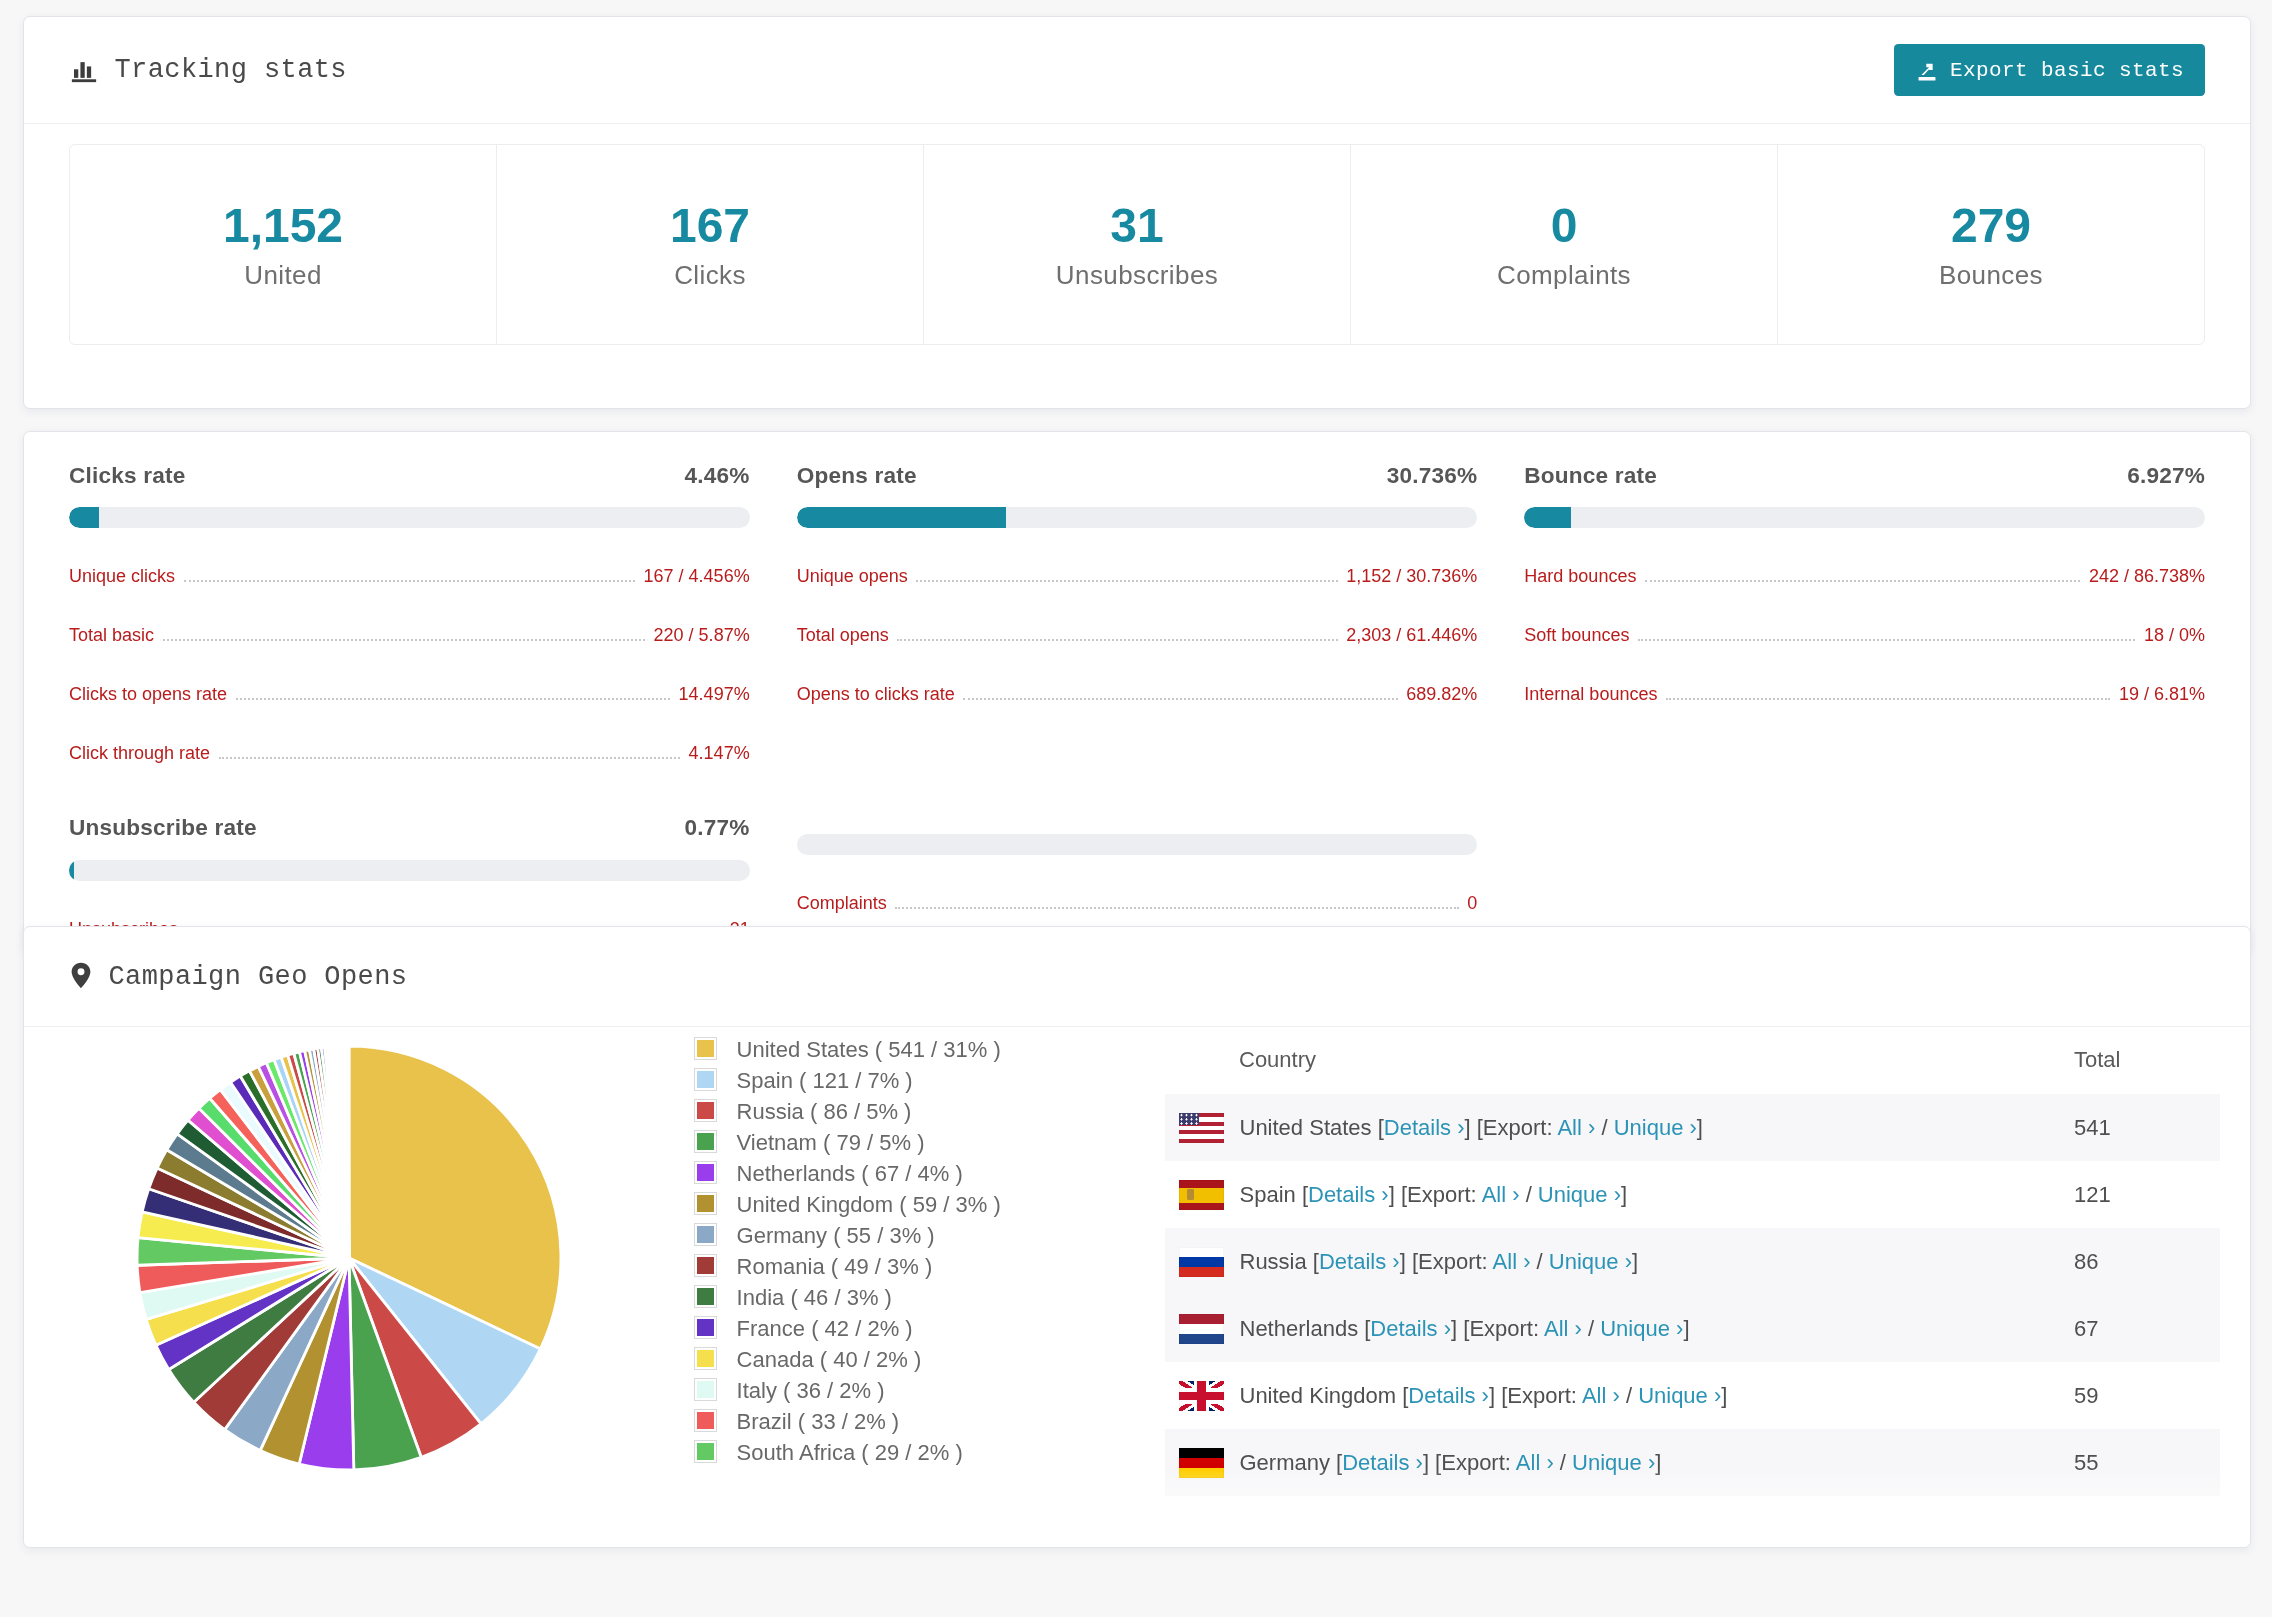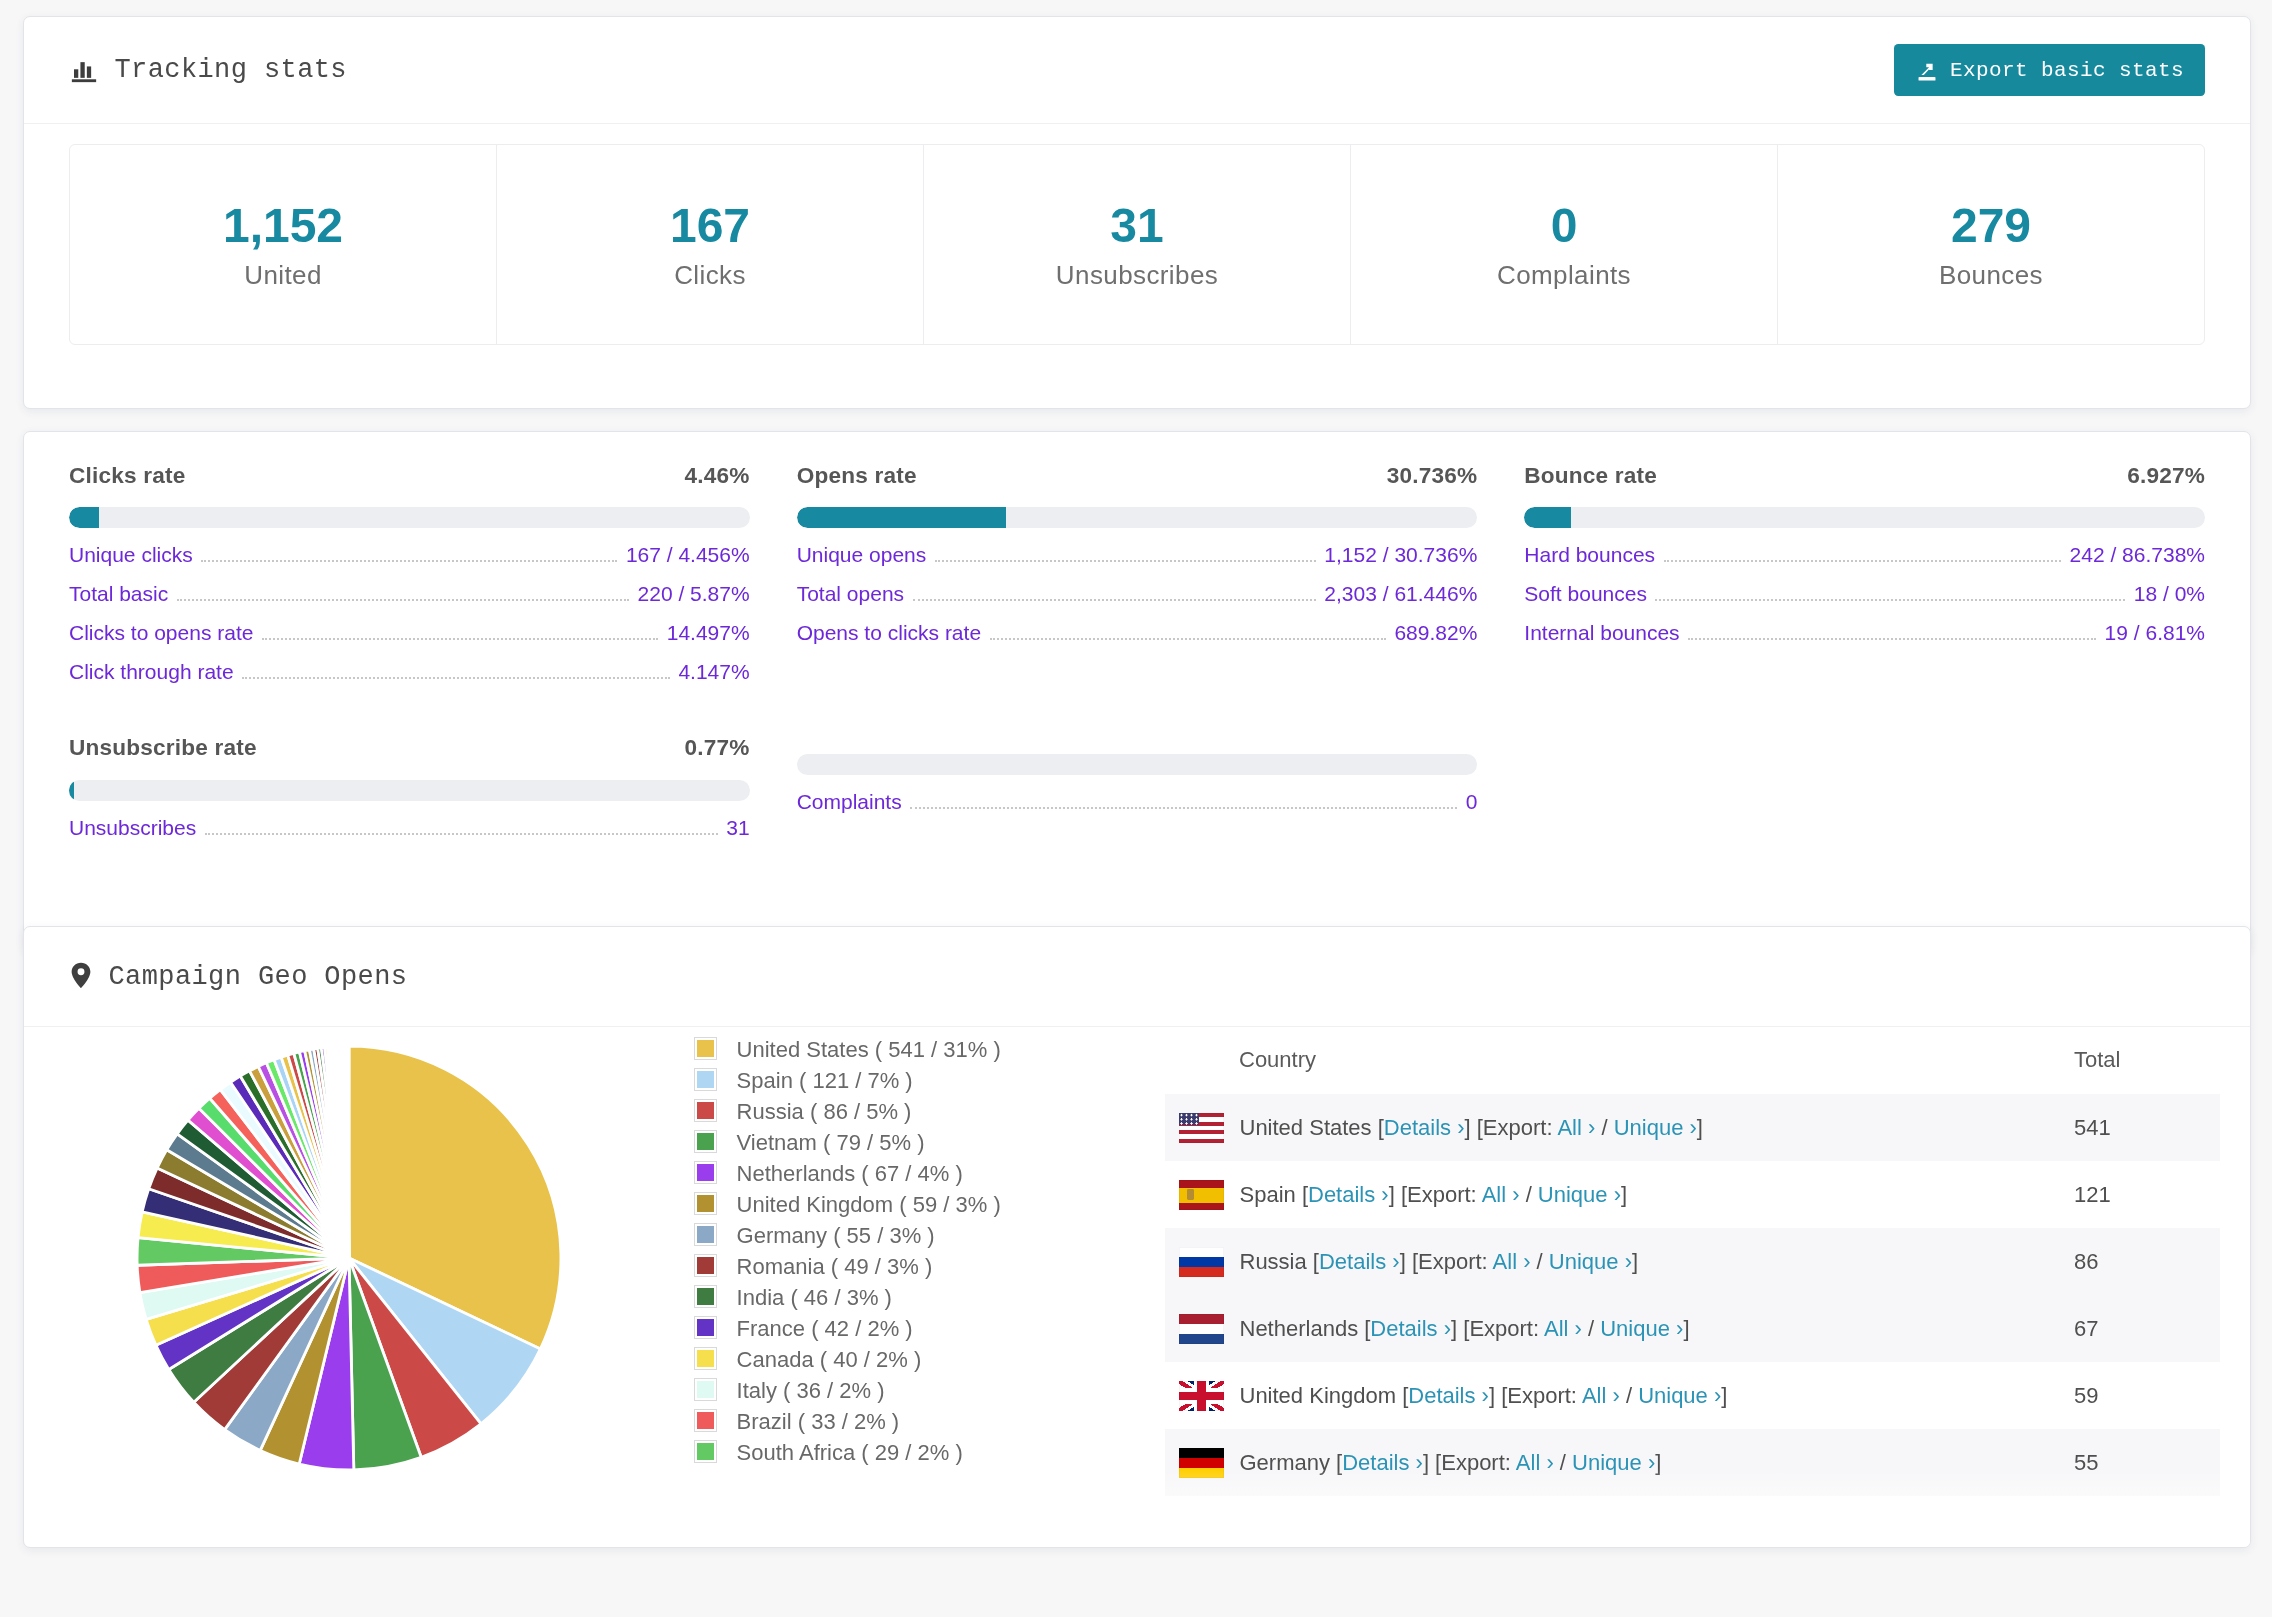--- a/index.html
+++ b/index.html
@@ -42,21 +42,21 @@
 
   
   .rates-grid{
     padding:31px 45px 0;display:grid;
     grid-template-columns:1fr 1fr 1fr;column-gap:47px;row-gap:51px;
     align-items:start;
   }
   .rtitle{display:flex;justify-content:space-between;font-size:22.6px;font-weight:bold;color:#565656;letter-spacing:0.2px;}
   .track{height:21px;background:#ECEEF1;border-radius:10.6px;margin-top:18.4px;overflow:hidden;}
   .fill{height:100%;background:#1789A1;border-radius:10.6px 0 0 10.6px;}
-  .rrow{display:flex;align-items:flex-end;font-size:21px;color:#6d28d9;margin-top:12px;height:27px;}
+  .rrow{display:flex;align-items:flex-end;font-size:18px;color:#b91c1c;margin-top:32px;height:27px;}
   .rrow:first-of-type{margin-top:28px;}
   .rlabel{white-space:nowrap;}
   .leader{flex:1;border-bottom:2.1px dotted #c7c7c7;margin:0 8.5px 5px;}
   .rvalue{white-space:nowrap;}
 
   
   .pie-wrap{position:absolute;left:106px;top:112px;width:438px;height:438px;}
   .pie-legend{position:absolute;left:635px;top:110px;}
   .legend-item{display:flex;align-items:flex-start;height:31px;font-size:22px;color:#686868;padding-left:35px;}
   .swatch{width:22.6px;height:22.6px;border:1.4px solid #d9d9d9;background:#fff;padding:2.1px;box-sizing:border-box;margin-right:20px;display:inline-flex;}

